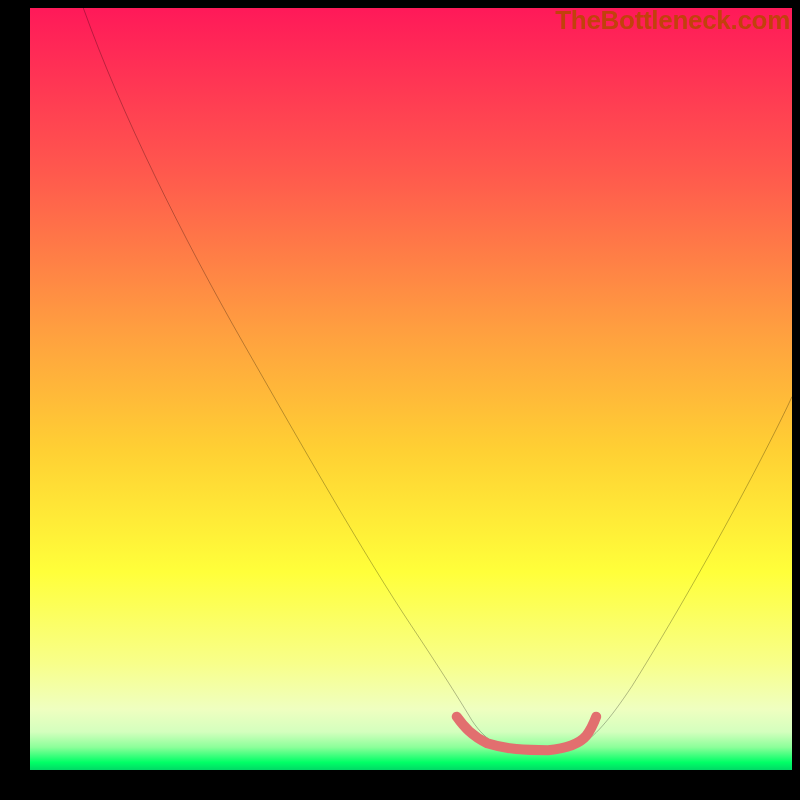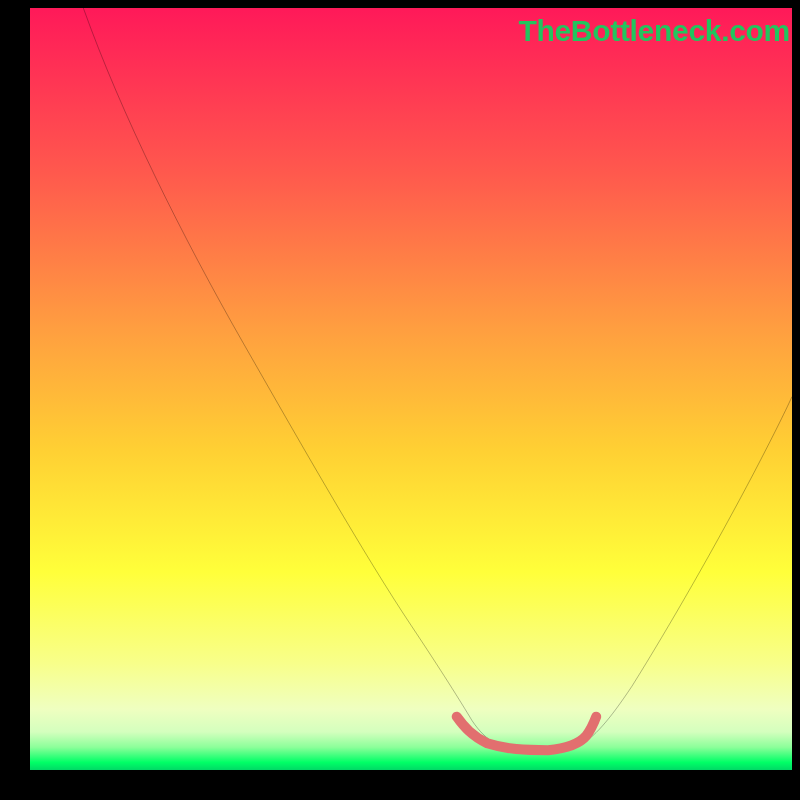--- a/index.html
+++ b/index.html
@@ -1,19 +1,19 @@
 <!DOCTYPE html>
 <html><head>
 <meta charset="utf-8">
 <style>
   * { margin: 0; padding: 0; box-sizing: border-box; }
   body { width: 800px; height: 800px; background: #000; font-family: Arial, sans-serif; overflow: hidden; }
   .chart-area { position: absolute; left: 30px; top: 8px; width: 762px; height: 762px; }
   .gradient-bg { position: absolute; inset: 0; }
-  .attribution { position: absolute; top: 14px; right: 10px; font-size: 30px; font-weight: bold; color: #22c55e; letter-spacing: -0.3px; z-index: 10; }
+  .attribution { position: absolute; top: 5px; right: 10px; font-size: 26px; font-weight: bold; color: #c2410c; letter-spacing: -0.3px; z-index: 10; }
   .curve { position: absolute; inset: 0; z-index: 5; }
   .stub-line { stroke: #e26f6f; stroke-width: 10; stroke-linecap: round; fill: none; }
 </style>
 </head>
 <body>
 
 <div class="chart-area">
   <div class="gradient-bg">
     <svg width="762" height="762" viewBox="0 0 762 762">
       <defs>

